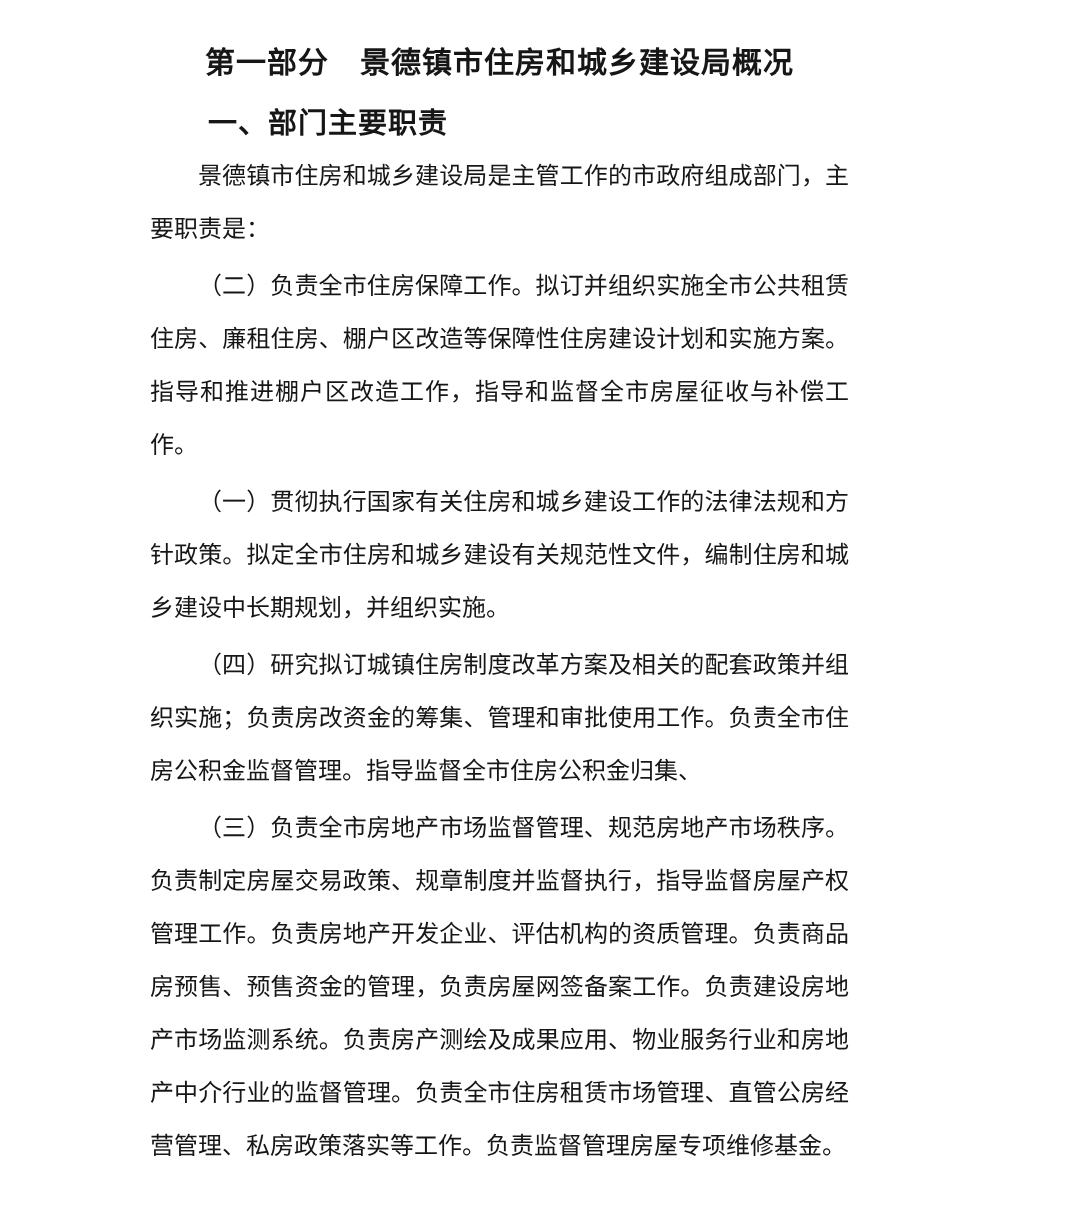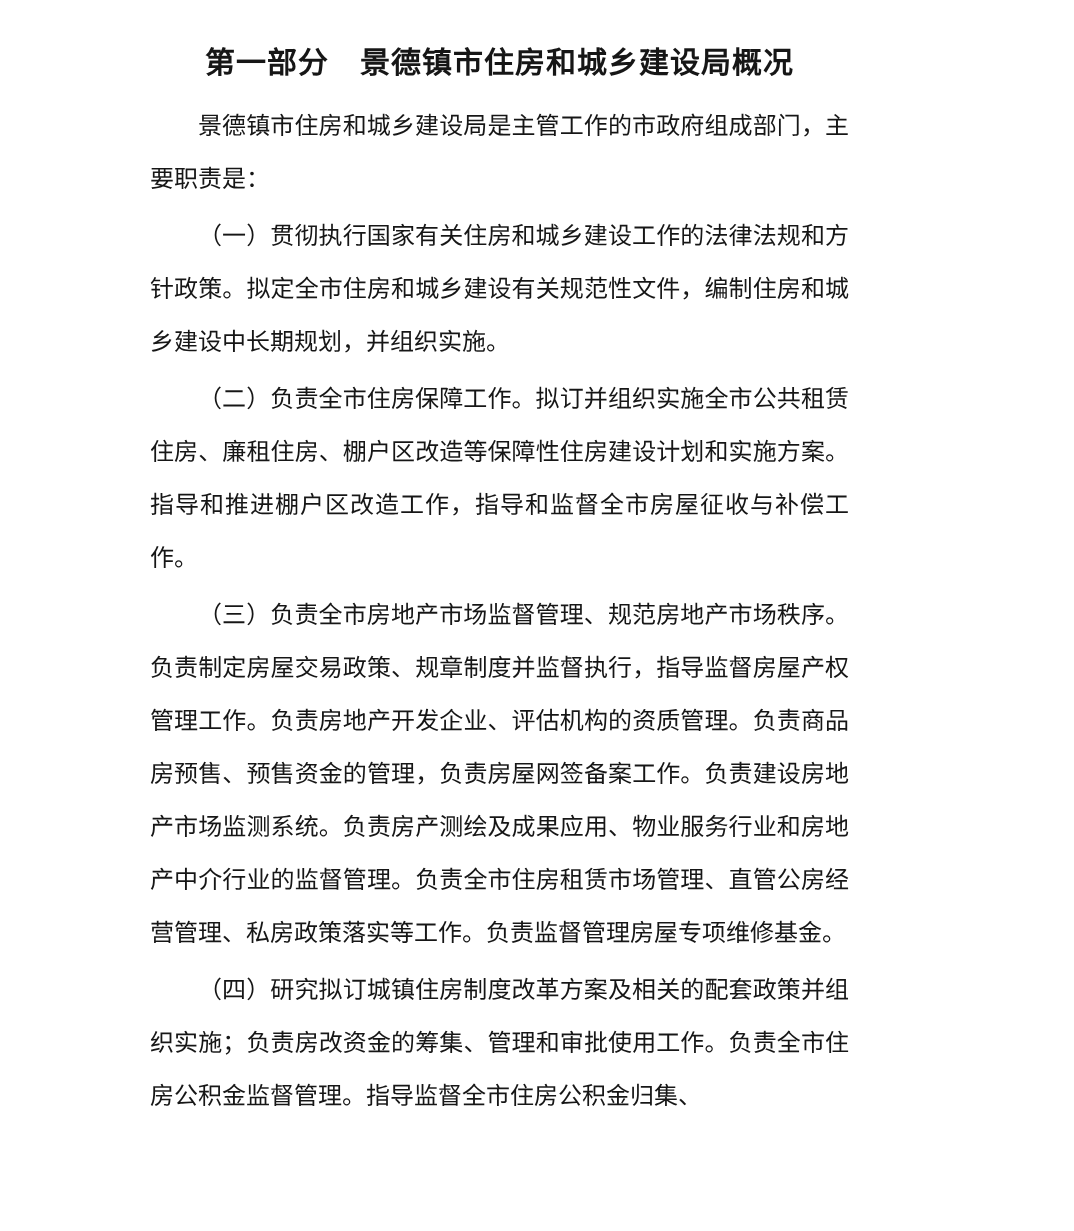--- a/index.html
+++ b/index.html
@@ -49,24 +49,25 @@
     text-indent: 2em;
   }
 </style>
 </head>
 <body>
 
 <div class="page">
 
   <h1 class="doc-title">第一部分　景德镇市住房和城乡建设局概况</h1>
 
+  <h2 class="section-heading">一、部门主要职责</h2>
 
   <p class="doc-para">景德镇市住房和城乡建设局是主管工作的市政府组成部门，主要职责是：</p>
 
+  <p class="doc-para">（二）负责全市住房保障工作。拟订并组织实施全市公共租赁住房、廉租住房、棚户区改造等保障性住房建设计划和实施方案。指导和推进棚户区改造工作，指导和监督全市房屋征收与补偿工作。</p>
+
   <p class="doc-para">（一）贯彻执行国家有关住房和城乡建设工作的法律法规和方针政策。拟定全市住房和城乡建设有关规范性文件，编制住房和城乡建设中长期规划，并组织实施。</p>
 
-  <p class="doc-para">（二）负责全市住房保障工作。拟订并组织实施全市公共租赁住房、廉租住房、棚户区改造等保障性住房建设计划和实施方案。指导和推进棚户区改造工作，指导和监督全市房屋征收与补偿工作。</p>
+  <p class="doc-para">（四）研究拟订城镇住房制度改革方案及相关的配套政策并组织实施；负责房改资金的筹集、管理和审批使用工作。负责全市住房公积金监督管理。指导监督全市住房公积金归集、</p>
 
   <p class="doc-para">（三）负责全市房地产市场监督管理、规范房地产市场秩序。负责制定房屋交易政策、规章制度并监督执行，指导监督房屋产权管理工作。负责房地产开发企业、评估机构的资质管理。负责商品房预售、预售资金的管理，负责房屋网签备案工作。负责建设房地产市场监测系统。负责房产测绘及成果应用、物业服务行业和房地产中介行业的监督管理。负责全市住房租赁市场管理、直管公房经营管理、私房政策落实等工作。负责监督管理房屋专项维修基金。</p>
-
-  <p class="doc-para">（四）研究拟订城镇住房制度改革方案及相关的配套政策并组织实施；负责房改资金的筹集、管理和审批使用工作。负责全市住房公积金监督管理。指导监督全市住房公积金归集、</p>
 
 </div>
 
 </body></html>

